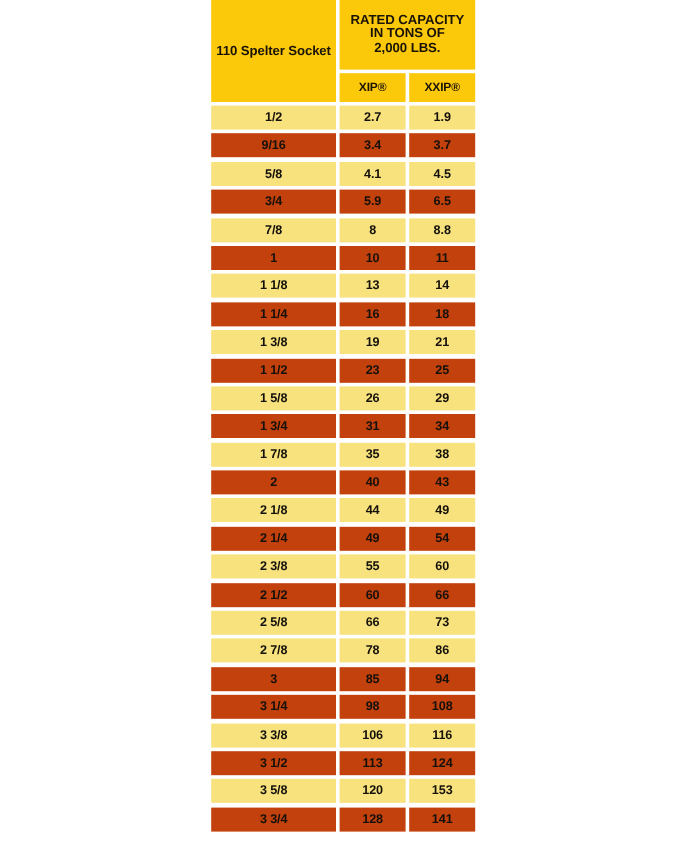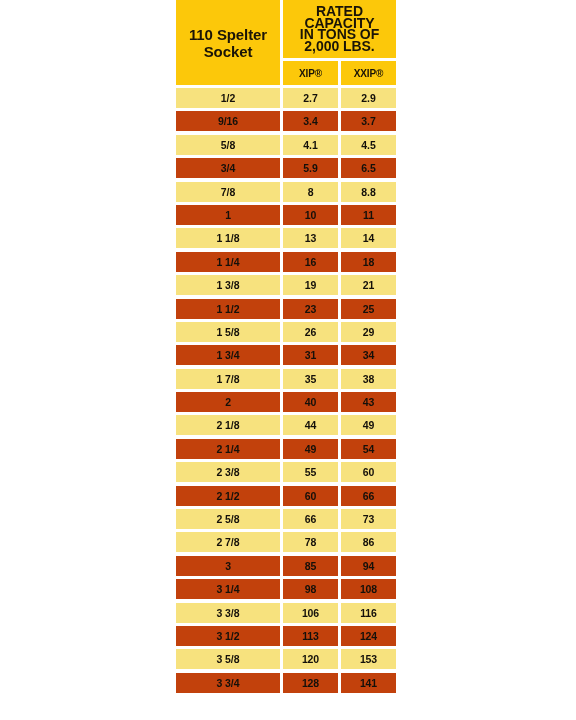--- a/index.html
+++ b/index.html
@@ -29,39 +29,39 @@
   }
   .hdr-left {
     width: 104px;
     background: #FCC80A;
     display: flex;
     align-items: center;
     justify-content: center;
     text-align: center;
     color: #1a1407;
     font-weight: bold;
-    font-size: 15px;
+    font-size: 11px;
     letter-spacing: -0.1px;
   }
   .hdr-right-col {
     flex: 1;
     display: flex;
     flex-direction: column;
     gap: 3px;
   }
   .hdr-capacity {
     height: 58px;
     background: #FCC80A;
     display: flex;
     align-items: center;
     justify-content: center;
     text-align: center;
     color: #1a1407;
     font-weight: bold;
-    font-size: 14px;
+    font-size: 11px;
     line-height: 11.5px;
     letter-spacing: -0.05px;
   }
   .hdr-subrow {
     flex: 1;
     display: flex;
     gap: 3px;
   }
   .hdr-sub {
     flex: 1;
@@ -126,21 +126,21 @@
         <div class="hdr-sub">XXIP®</div>
       </div>
 
     </div>
   </div>
 
   <div id="rows">
       <div class="row band-dark">
         <div class="cell c-size">1/2</div>
         <div class="cell c-val">2.7</div>
-        <div class="cell c-val">2.9</div>
+        <div class="cell c-val">1.9</div>
       </div>
       <div class="row band-light">
         <div class="cell c-size">9/16</div>
         <div class="cell c-val">3.4</div>
         <div class="cell c-val">3.7</div>
       </div>
       <div class="row band-dark">
         <div class="cell c-size">5/8</div>
         <div class="cell c-val">4.1</div>
         <div class="cell c-val">4.5</div>

